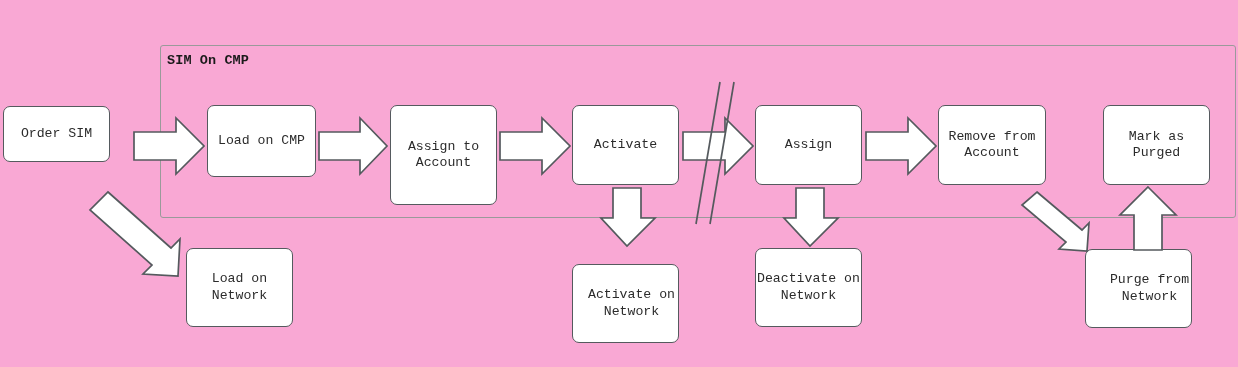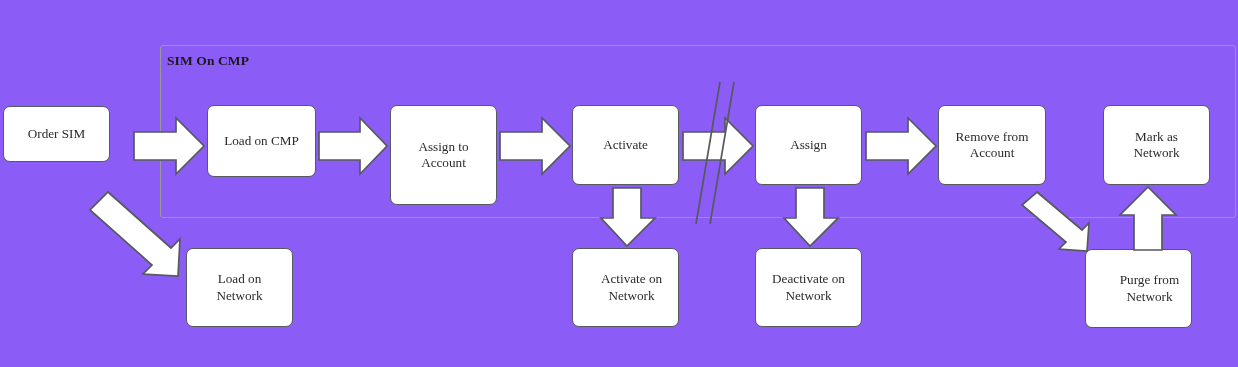--- a/index.html
+++ b/index.html
@@ -4,22 +4,22 @@
 <style>
   html, body {
     margin: 0;
     padding: 0;
     background: #ffffff;
   }
   #canvas {
     position: relative;
     width: 1238px;
     height: 367px;
-    background: #8b5cf6;
-    font-family: Liberation Serif, serif;
+    background: #f9a8d4;
+    font-family: Liberation Mono, monospace;
     overflow: hidden;
   }
   .group-box {
     position: absolute;
     box-sizing: border-box;
     border: 1px solid #9a9a9a;
     border-radius: 3px;
     background: transparent;
   }
   .group-title {
@@ -83,29 +83,29 @@
     <span>Assign</span>
   </div>
 
   <div class="node" style="left:938px; top:105px; width:108px; height:80px;">
     <span>Remove from
 Account</span>
   </div>
 
   <div class="node" style="left:1103px; top:105px; width:107px; height:80px;">
     <span>Mark as
-Network</span>
+Purged</span>
   </div>
 
   <div class="node" style="left:186px; top:248px; width:107px; height:79px;">
     <span>Load on
 Network</span>
   </div>
 
-  <div class="node" style="left:572px; top:248px; width:107px; height:79px;padding-left:12px;">
+  <div class="node" style="left:572px; top:264px; width:107px; height:79px;padding-left:12px;">
     <span>Activate on
 Network</span>
   </div>
 
   <div class="node" style="left:755px; top:248px; width:107px; height:79px;">
     <span>Deactivate on
 Network</span>
   </div>
 
   <div class="node" style="left:1085px; top:249px; width:107px; height:79px;padding-left:22px;">

